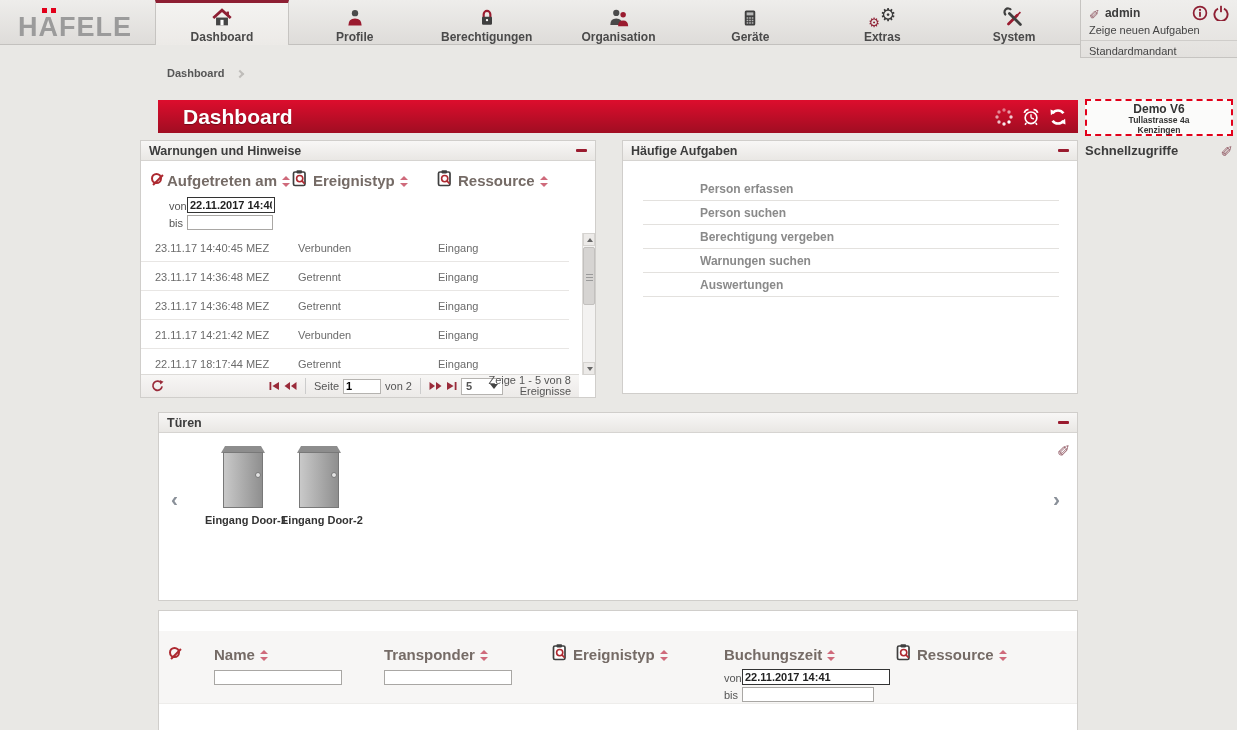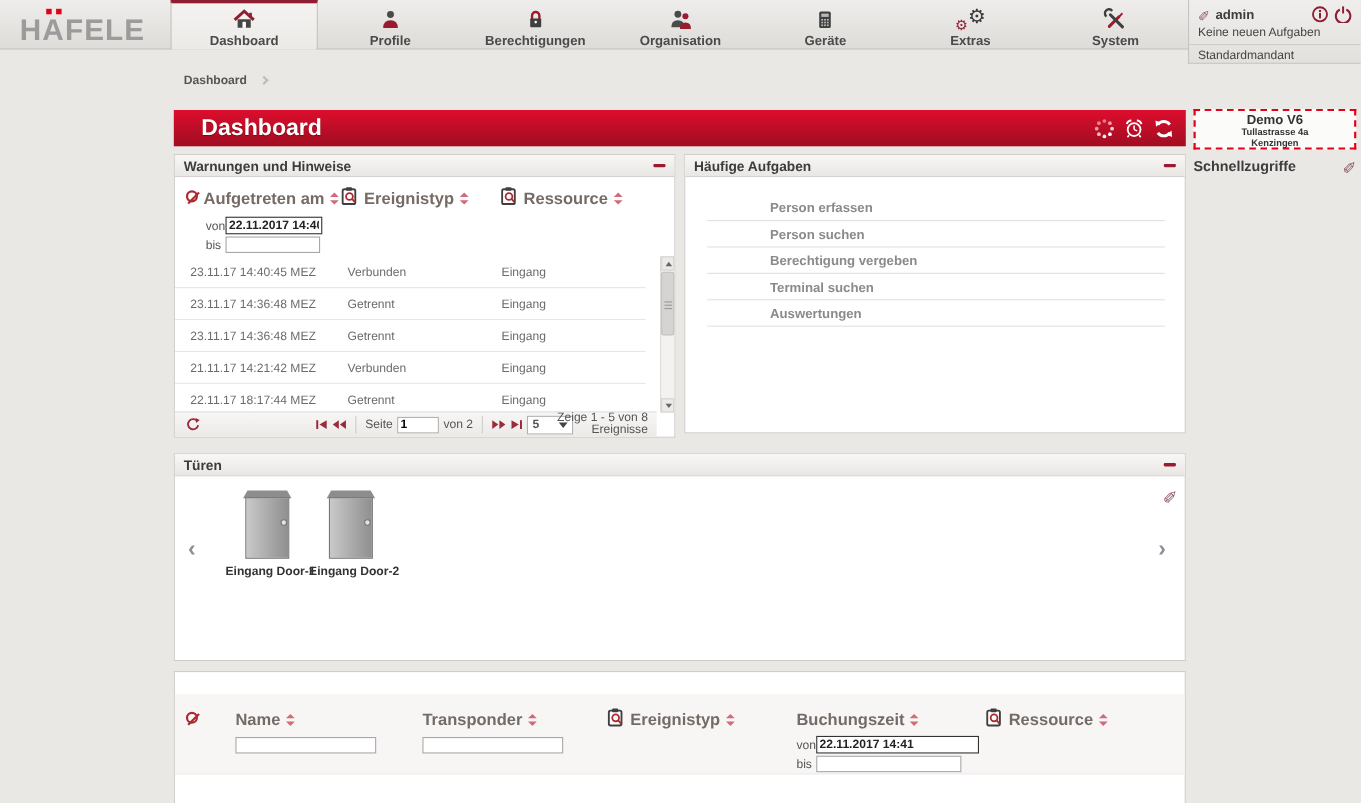--- a/index.html
+++ b/index.html
@@ -232,21 +232,21 @@
           <rect x="7.1" y="6.8" width="1.8" height="5" fill="#8e1f33"></rect>
         </svg>
     </span>
     <span style="cursor:pointer">
       <svg width="16" height="16" viewBox="0 0 16 16">
           <path d="M5 3.6 A6.6 6.6 0 1 0 11 3.6" stroke="#8e1f33" stroke-width="1.9" fill="none"></path>
           <rect x="7.1" y="0.8" width="1.8" height="6.4" fill="#8e1f33"></rect>
         </svg>
     </span>
   </div>
-  <div class="user-row2" style="cursor:pointer">Keine neuen Aufgaben</div>
+  <div class="user-row2" style="cursor:pointer">Zeige neuen Aufgaben</div>
   <div class="user-row3" style="cursor:pointer">Standardmandant</div>
 </div>
 
 <div class="breadcrumb">
   <span style="cursor:pointer">Dashboard</span>
   <span class="crumb-sep"></span>
 </div>
 
 <div class="banner">
   <span class="banner-title">Dashboard</span>
@@ -289,21 +289,21 @@
   <div class="l1">Demo V6</div>
   <div class="l2">Tullastrasse 4a</div>
   <div class="l3">Kenzingen</div>
 </div>
 
 <div class="quick">
   <span class="quick-title">Schnellzugriffe</span>
   <span class="pencil" style="font-size:15px">✎</span>
 </div>
 
-<div class="panel" style="left:158px; top:140px; width:456px; height:258px;">
+<div class="panel" style="left:140px; top:140px; width:456px; height:258px;">
   <div class="panel-head">
     <span class="panel-title">Warnungen und Hinweise</span>
     <span class="min-btn"></span>
   </div>
 
   <span class="no-icon abs" style="left:10px; top:32px;"></span>
 
   <span class="colhead abs" style="left:26px; top:31px;"><span>Aufgetreten am</span><span class="sort"><i class="u"></i><i class="d"></i></span></span>
 
   <span class="abs" style="left:150px; top:28px;">
@@ -424,21 +424,21 @@
   <div class="task-item" style="top:36px;">
       <span>Person erfassen</span>
     </div>
   <div class="task-item" style="top:60px;">
       <span>Person suchen</span>
     </div>
   <div class="task-item" style="top:84px;">
       <span>Berechtigung vergeben</span>
     </div>
   <div class="task-item" style="top:108px;">
-      <span>Terminal suchen</span>
+      <span>Warnungen suchen</span>
     </div>
   <div class="task-item" style="top:132px;">
       <span>Auswertungen</span>
     </div>
 </div>
 
 <div class="panel" style="left:158px; top:412px; width:920px; height:189px;">
   <div class="panel-head">
     <span class="panel-title">Türen</span>
     <span class="min-btn"></span>

